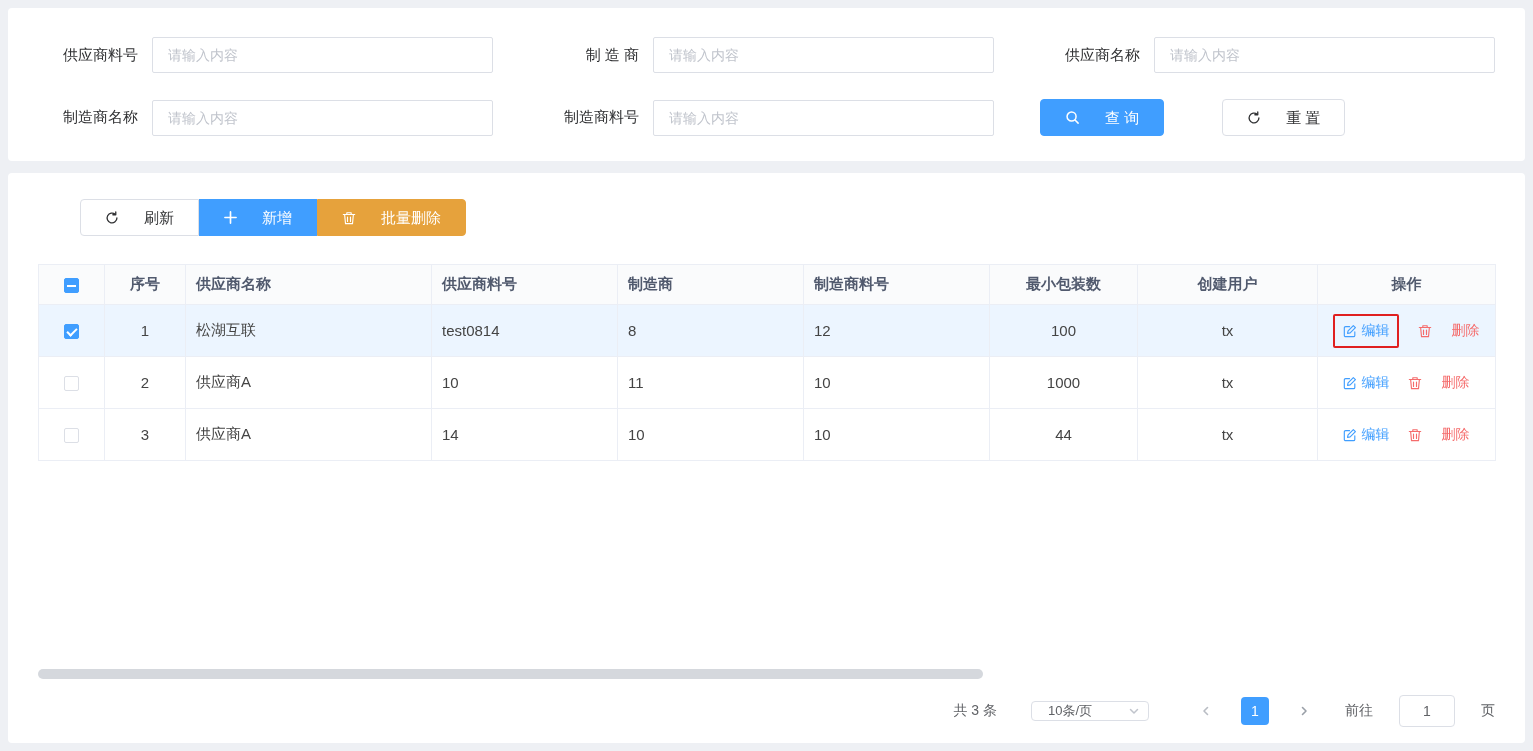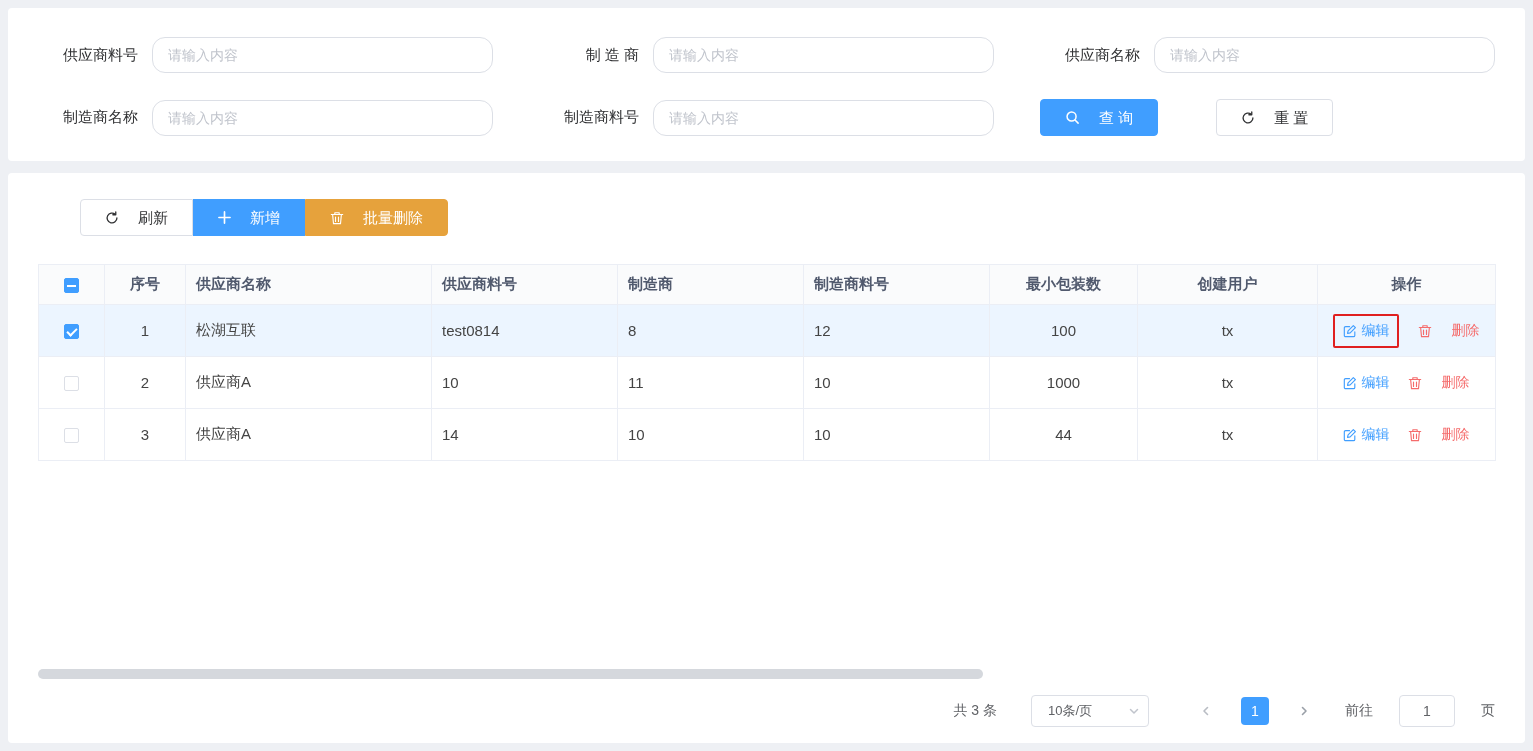--- a/index.html
+++ b/index.html
@@ -21,30 +21,30 @@
     grid-template-columns: 1fr 1fr 1fr;
     column-gap: 46px;
     row-gap: 26px;
   }
   .form-item { display: flex; align-items: center; }
   .form-item label {
     width: 100px; text-align: right; margin-right: 14px;
     color: #303133; font-size: 15px; white-space: nowrap; flex: 0 0 auto;
   }
   .form-item input {
-    flex: 1; height: 36px; border: 1px solid #dcdfe6; border-radius: 13px;
+    flex: 1; height: 36px; border: 1px solid #dcdfe6; border-radius: 2px;
     padding: 0 15px; font-size: 14px; color: #606266; outline: none;
     font-family: inherit; background: #fff;
   }
   .form-item input::placeholder { color: #c0c4cc; }
   .form-buttons { display: flex; align-items: center; gap: 16px; }
 
   .btn {
     height: 37px; display: inline-flex; align-items: center; justify-content: center;
-    gap: 19px; border-radius: 4px; font-size: 15px; cursor: pointer;
+    gap: 25px; border-radius: 4px; font-size: 15px; cursor: pointer;
     border: 1px solid transparent; padding: 0 24px; font-family: inherit;
     white-space: nowrap; line-height: 1;
   }
   .btn-primary { background: #409EFF; border-color: #409EFF; color: #fff; }
   .btn-plain   { background: #fff; border-color: #dcdfe6; color: #303133; margin-left: 42px; }
   .btn-warning { background: #E6A23C; border-color: #E6A23C; color: #fff; }
 
   
   .table-card { flex: 1; padding: 26px 30px 20px; position: relative; overflow: hidden; }
   .toolbar { display: flex; }
@@ -91,21 +91,21 @@
     border-radius: 5px; background: #d5d8dd; cursor: pointer;
   }
 
   
   .pagination {
     position: absolute; right: 30px; bottom: 16px;
     display: flex; align-items: center; font-size: 14px; color: #606266; gap: 16px;
   }
   .pg-total { margin-right: 18px; font-size: 14px; }
   .page-size-select {
-    width: 118px; height: 32px; border: 1px solid #dcdfe6; border-radius: 4px;
+    width: 118px; height: 20px; border: 1px solid #dcdfe6; border-radius: 4px;
     display: flex; align-items: center; justify-content: space-between;
     padding: 0 8px 0 16px; font-size: 13px; color: #606266; cursor: pointer;
     background: #fff; margin-right: 28px;
   }
   .page-arrow {
     width: 26px; height: 28px; display: flex; align-items: center; justify-content: center;
     color: #b4b8bf; cursor: pointer; font-size: 16px;
   }
   .page-current {
     width: 28px; height: 28px; margin: 0 6px; background: #409EFF; color: #fff;

